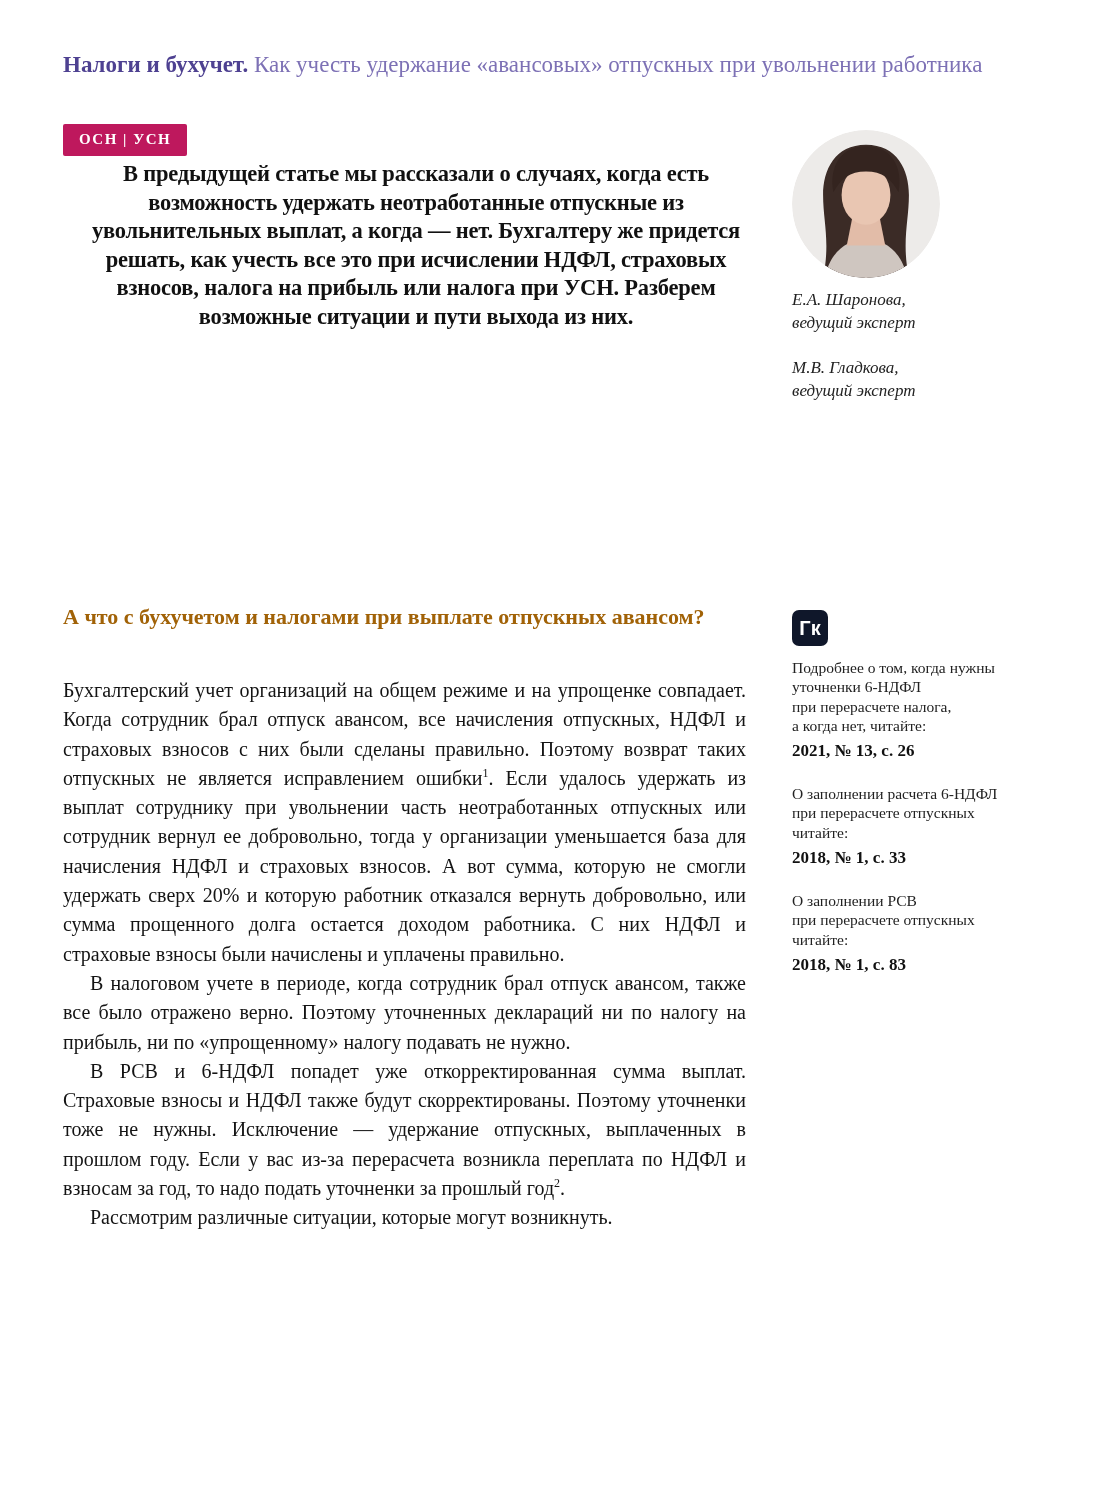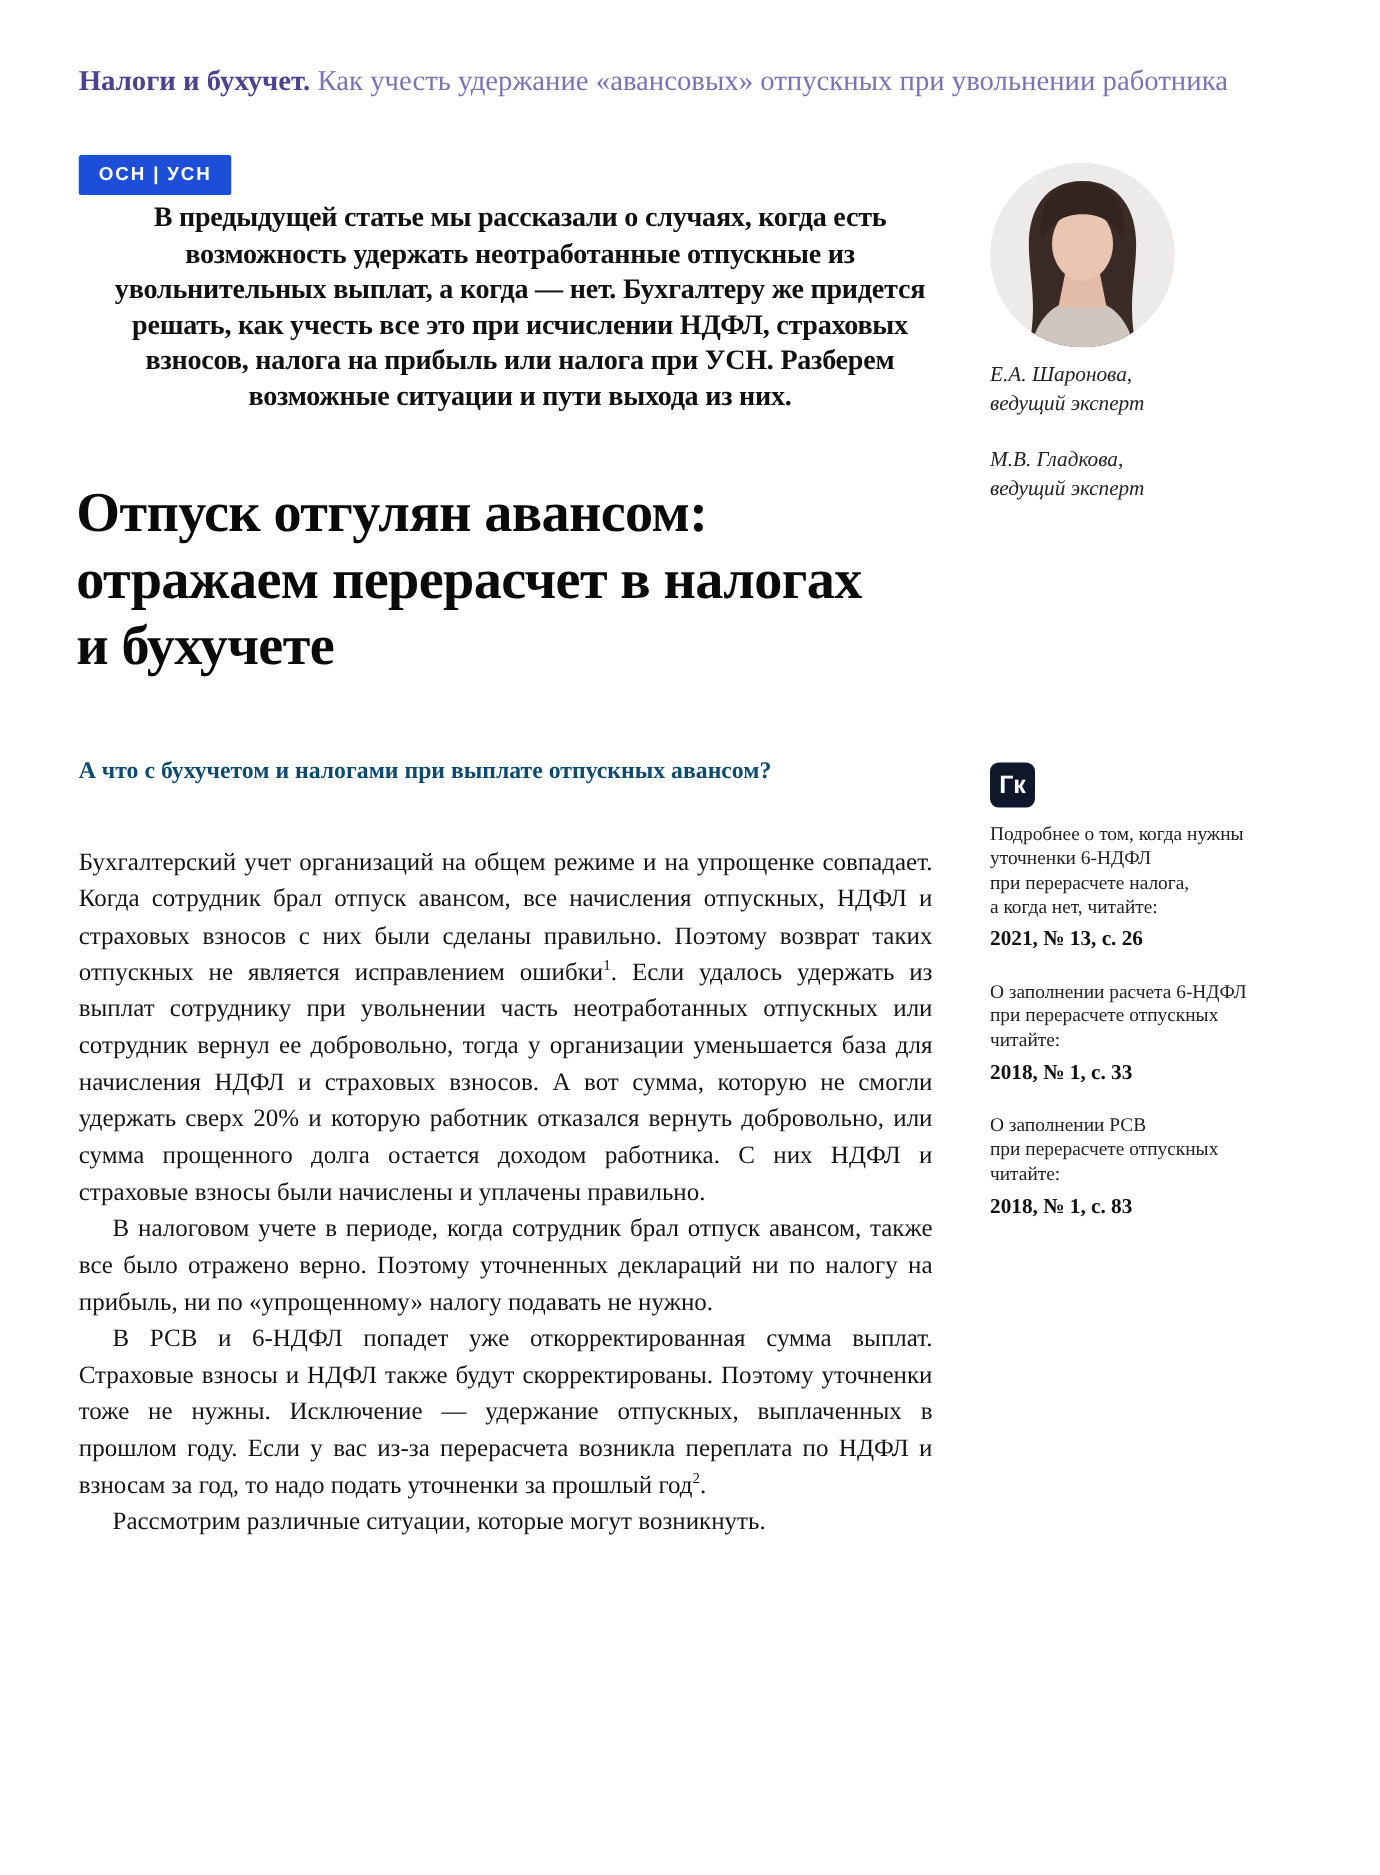--- a/index.html
+++ b/index.html
@@ -14,22 +14,22 @@
   
   .hdr{
     position:absolute;left:63px;top:50px;width:1000px;
     font-size:23px;line-height:30px;
   }
   .hdr .brand{font-weight:bold;color:#4e4191;}
   .hdr .topic{color:#7d71b5;}
   
   .badge{
     position:absolute;left:63px;top:124px;
-    background:#1d4ed8;color:#fff;
-    font-family:Liberation Sans, sans-serif;
+    background:#be185d;color:#fff;
+    font-family:Liberation Serif, serif;
     font-weight:bold;font-size:15px;letter-spacing:1.5px;
     padding:7px 16px 8px;border-radius:2px;
   }
   
   .intro{
     position:absolute;left:63px;top:160px;width:706px;
     font-weight:bold;font-size:22.5px;line-height:28.6px;
     color:#111;letter-spacing:-0.2px;text-align:center;
   }
   
@@ -41,21 +41,21 @@
   .author{font-style:italic;font-size:17px;line-height:23px;color:#222;margin-bottom:22px;}
   
   .title{
     position:absolute;left:61px;top:384px;width:980px;
     font-weight:bold;font-size:45px;line-height:53px;
     color:#0a0a0a;letter-spacing:-0.5px;white-space:pre-line;
   }
   
   .sec-h{
     position:absolute;left:63px;top:600px;width:650px;
-    font-weight:bold;font-size:19px;line-height:33px;color:#0c4a6e;
+    font-weight:bold;font-size:22px;line-height:33px;color:#a16207;
   }
   
   .body-col{
     position:absolute;left:63px;top:676px;width:683px;
     font-size:20px;line-height:29.3px;text-align:justify;color:#141414;
   }
   .body-col p{margin:0;}
   .body-col p.ind{text-indent:27px;}
   .body-col sup{font-size:12px;line-height:0;}
   
@@ -113,23 +113,20 @@
     <div class="author">
       <div>Е.А. Шаронова,</div>
       <div>ведущий эксперт</div>
     </div>
     <div class="author">
       <div>М.В. Гладкова,</div>
       <div>ведущий эксперт</div>
     </div>
   </div>
 
-  <h1 class="title" style="margin:0;">Отпуск отгулян авансом:
-отражаем перерасчет в налогах
-и бухучете</h1>
 
   <h2 class="sec-h" style="margin:0;">А что с бухучетом и налогами при выплате отпускных авансом?</h2>
 
   <div class="body-col">
     <p><span>Бухгалтерский учет организаций на общем режиме и на упрощенке совпадает. Когда сотрудник брал отпуск авансом, все начисления отпускных, НДФЛ и страховых взносов с них были сделаны правильно. Поэтому возврат таких отпускных не является исправлением ошибки</span><sup>1</sup><span>. Если удалось удержать из выплат сотруднику при увольнении часть неотработанных отпускных или сотрудник вернул ее добровольно, тогда у организации уменьшается база для начисления НДФЛ и страховых взносов. А вот сумма, которую не смогли удержать сверх 20% и которую работник отказался вернуть добровольно, или сумма прощенного долга остается доходом работника. С них НДФЛ и страховые взносы были начислены и уплачены правильно.</span></p>
     <p class="ind">В налоговом учете в периоде, когда сотрудник брал отпуск авансом, также все было отражено верно. Поэтому уточненных деклараций ни по налогу на прибыль, ни по «упрощенному» налогу подавать не нужно.</p>
     <p class="ind"><span>В РСВ и 6-НДФЛ попадет уже откорректированная сумма выплат. Страховые взносы и НДФЛ также будут скорректированы. Поэтому уточненки тоже не нужны. Исключение — удержание отпускных, выплаченных в прошлом году. Если у вас из-за перерасчета возникла переплата по НДФЛ и взносам за год, то надо подать уточненки за прошлый год</span><sup>2</sup><span>.</span></p>
     <p class="ind">Рассмотрим различные ситуации, которые могут возникнуть.</p>
   </div>
 

